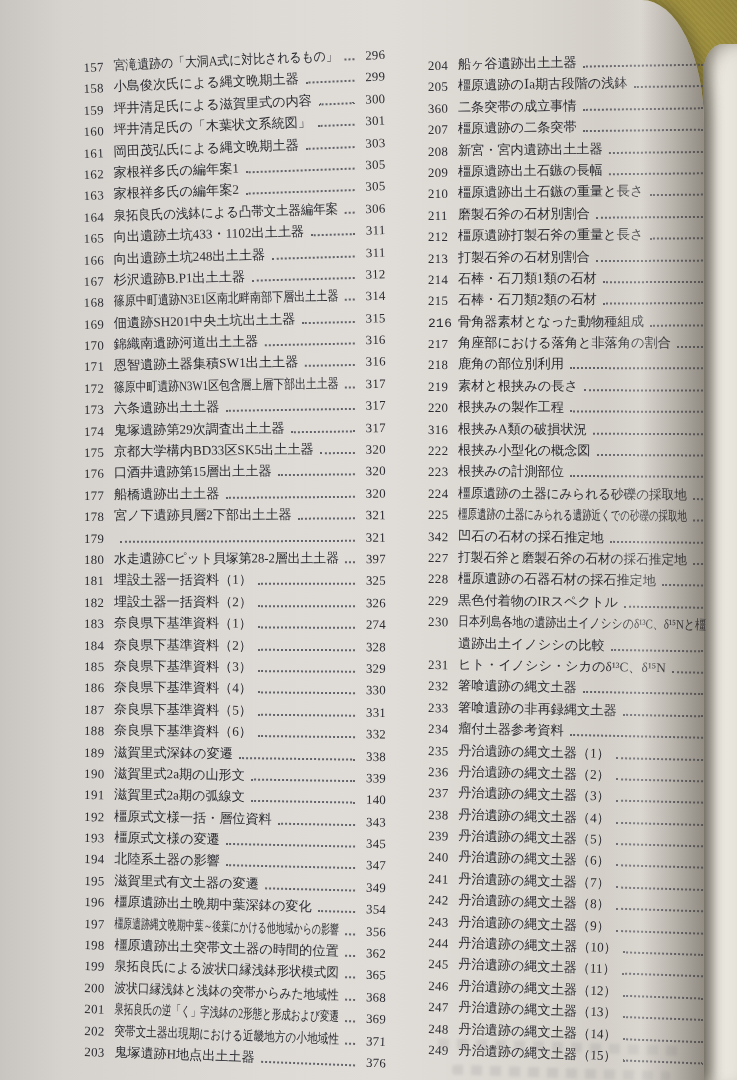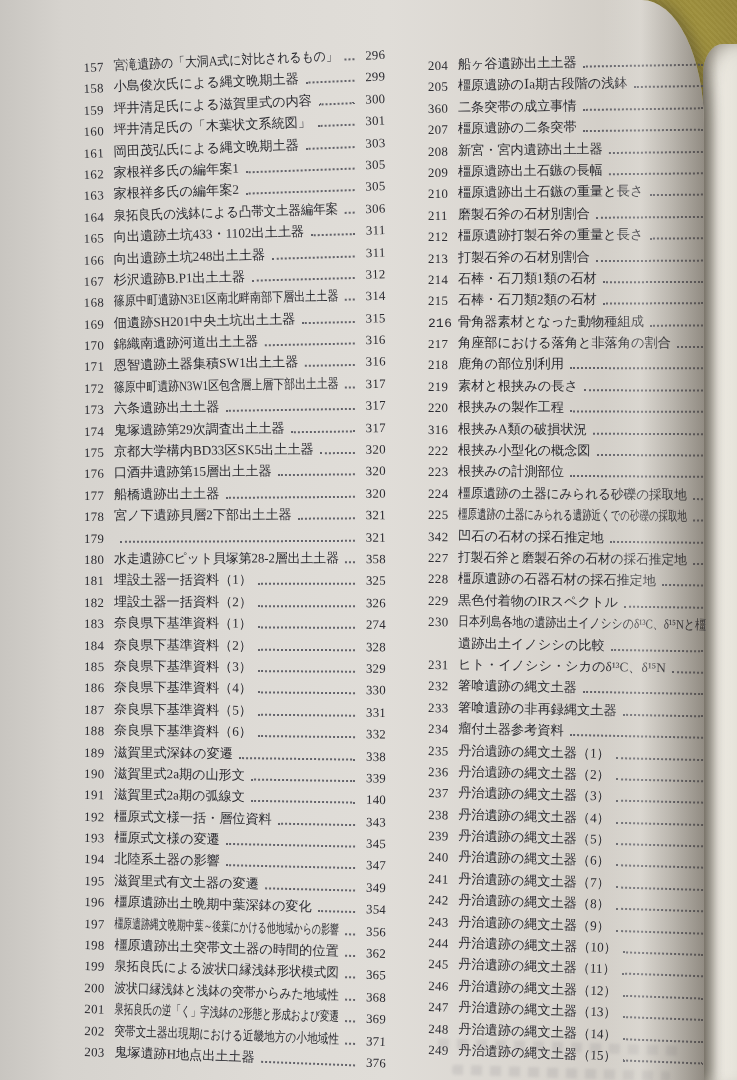--- a/index.html
+++ b/index.html
@@ -219,21 +219,21 @@
   </div>
         <div class="row" style="transform: rotate(-0.25deg); transform-origin: left bottom;">
     <span class="num">179</span>
     <span class="leader"></span>
     <span class="pg">321</span>
   </div>
         <div class="row" style="transform: rotate(-0.15deg); transform-origin: left bottom;">
     <span class="num">180</span>
     <span class="title"><span class="ti" style="transform: scaleX(0.971);">水走遺跡Cピット貝塚第28-2層出土土器</span></span>
     <span class="leader"></span>
-    <span class="pg">358</span>
+    <span class="pg">397</span>
   </div>
         <div class="row" style="transform: rotate(-0.05deg); transform-origin: left bottom;">
     <span class="num">181</span>
     <span class="title"><span class="ti" style="transform: scaleX(0.997);">埋設土器一括資料（1）</span></span>
     <span class="leader"></span>
     <span class="pg">325</span>
   </div>
         <div class="row" style="transform: rotate(0.05deg); transform-origin: left bottom;">
     <span class="num">182</span>
     <span class="title"><span class="ti" style="transform: scaleX(0.997);">埋設土器一括資料（2）</span></span>

